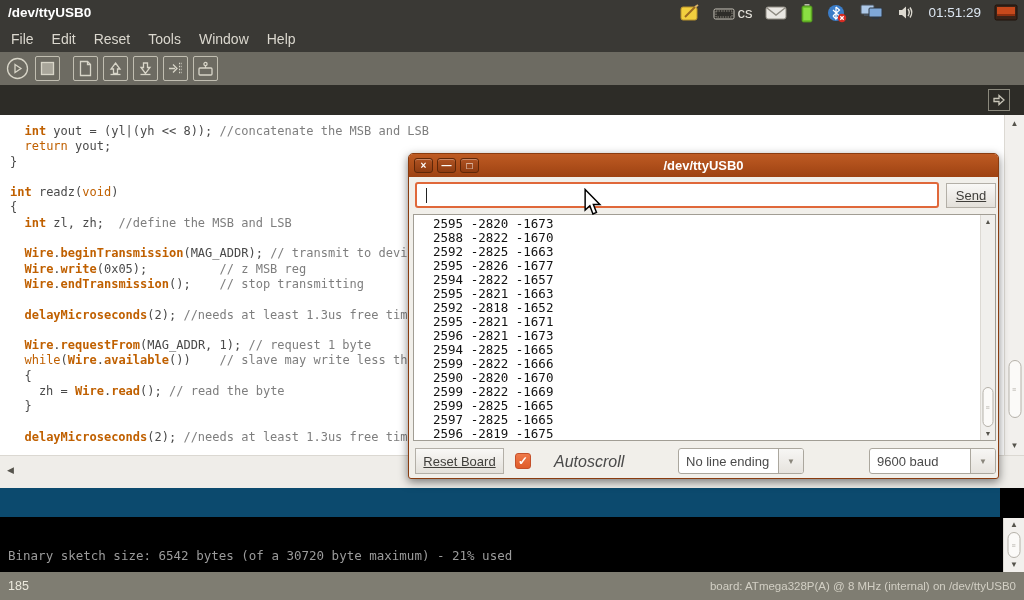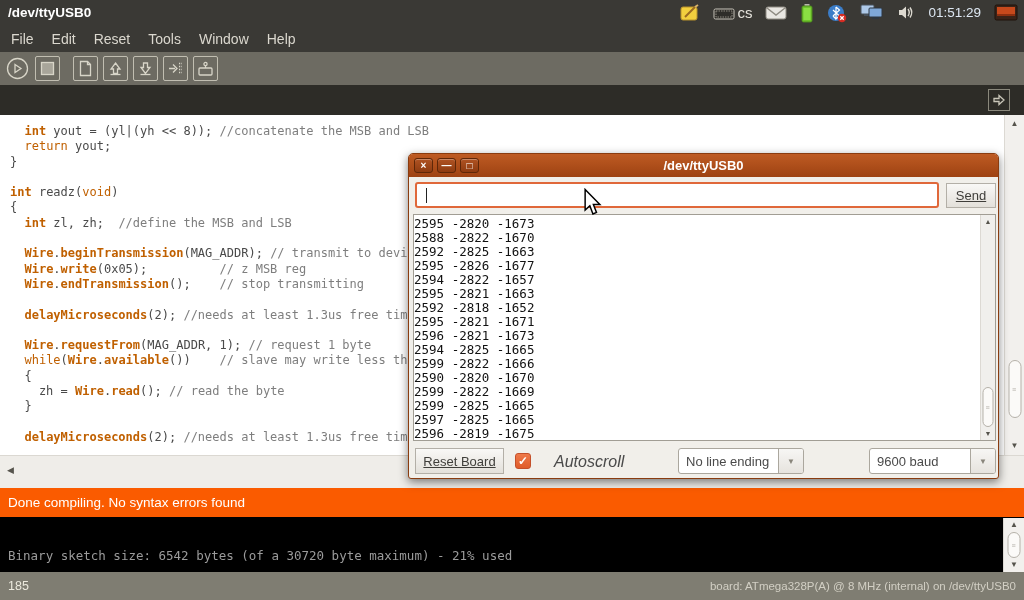--- a/index.html
+++ b/index.html
@@ -61,21 +61,21 @@
   .sm { position:absolute; left:408px; top:153px; width:591px; height:326px; background:#f1efea; border:1px solid #8a3c10; border-radius:5px 5px 3px 3px; box-shadow:0 3px 10px rgba(0,0,0,.5); z-index:10; }
   .sm-titlebar { height:23px; background:linear-gradient(#be5b23,#9e4212); border-radius:4px 4px 0 0; display:flex; align-items:center; position:relative; }
   .sm-title { position:absolute; left:0; right:0; text-align:center; color:#fff; font-weight:bold; font-size:13px; }
   .sm-btns { display:flex; gap:4px; padding-left:5px; position:relative; z-index:1; }
   .sm-btn { width:19px; height:15px; border:1px solid #5f2708; border-radius:3px; background:linear-gradient(#b05323,#8e3b10); box-shadow:inset 0 1px rgba(255,255,255,.3); color:#fff; font-size:10px; font-weight:bold; display:flex; align-items:center; justify-content:center; line-height:1; }
   .sm-input { position:absolute; left:6px; top:28px; width:524px; height:26px; background:#fff; border:2px solid #e0683a; border-radius:3px; }
   .caret { position:absolute; left:9px; top:4px; width:1px; height:15px; background:#222; }
   .btn { background:linear-gradient(#f9f8f6,#e3e0da); border:1px solid #b3afa7; border-radius:0; color:#3f3e3a; font-size:13px; display:flex; align-items:center; justify-content:center;text-decoration:underline; }
   .sm-send { position:absolute; left:537px; top:29px; width:50px; height:25px; }
   .sm-output { position:absolute; left:4px; top:60px; width:583px; height:227px; background:#fff; border:1px solid #a19d94; overflow:hidden; }
-  .sm-output .lines { padding:2px 0 0 0; font-family:"DejaVu Sans Mono", monospace; font-size:12.5px; color:#111; line-height:14px; white-space:pre; }
+  .sm-output .lines { padding:2px 0 0 19px; font-family:"DejaVu Sans Mono", monospace; font-size:12.5px; color:#111; line-height:14px; white-space:pre; }
   .sm-vscroll { position:absolute; right:0; top:0; width:15px; height:100%; background:#f0efec; border-left:1px solid #dcd9d3; }
   .sm-bottom { position:absolute; left:0; top:290px; width:100%; height:34px; }
   .sm-reset { position:absolute; left:6px; top:4px; width:89px; height:26px; }
   .checkbox { position:absolute; left:106px; top:9px; width:16px; height:16px; border:1px solid #c4502a; border-radius:3px; background:#fff; color:#fff; font-size:12px; font-weight:bold; display:flex; align-items:center; justify-content:center; }
   .checkbox.checked { background:linear-gradient(#ee7a4a,#e05c2a); }
   .cb-label { position:absolute; left:145px; top:9px; font-size:16px; color:#4a4a4a;font-style:italic; }
   .combo { position:absolute; top:4px; height:26px; background:#fff; border:1px solid #aba79e; border-radius:3px; display:flex; overflow:hidden; }
   .combo .val { flex:1; font-size:13px; color:#4a4a4a; padding:5px 0 0 7px; white-space:nowrap; }
   .combo .arrow-btn { width:25px; border-left:1px solid #aba79e; background:linear-gradient(#f7f6f4,#e6e3de); display:flex; align-items:center; justify-content:center; color:#89857b; font-size:8px; }
   .combo-ending { left:269px; width:126px; }
@@ -223,23 +223,20 @@
     <div class="thumb" style="top:245px; height:58px;">
         <i>≡</i>
       </div>
     <span class="arr" style="bottom:4px;">▼</span>
   </div>
 
   <div class="hscroll">
     <span class="arr">◀</span>
   </div>
 
-  <div class="compilebar">
-    <span>Done compiling. No syntax errors found</span>
-  </div>
 
   <div class="console">
     <div class="out">Binary sketch size: 6542 bytes (of a 30720 byte maximum) - 21% used</div>
     <div class="vscroll" style="right:0; top:1px; width:21px; height:54px; left:auto;">
       <span class="arr" style="top:2px;">▲</span>
       <div class="thumb" style="top:14px; height:26px;">
           <i>≡</i>
         </div>
       <span class="arr" style="bottom:2px;">▼</span>
     </div>

